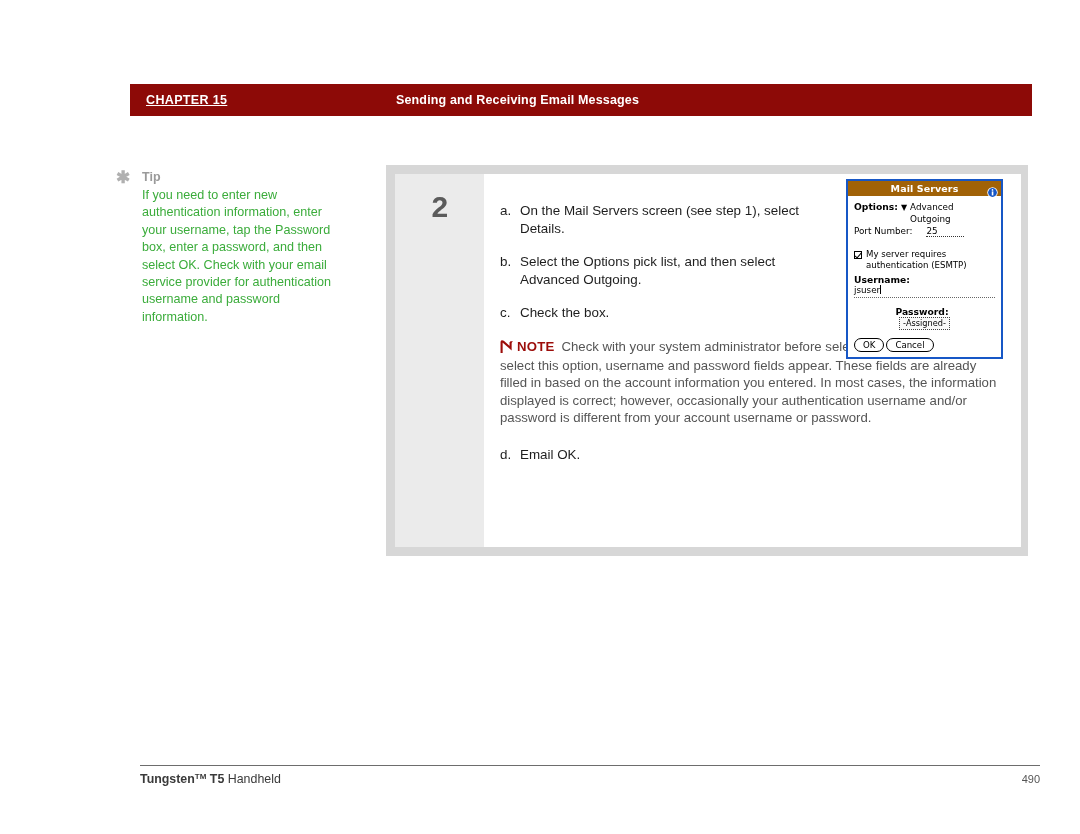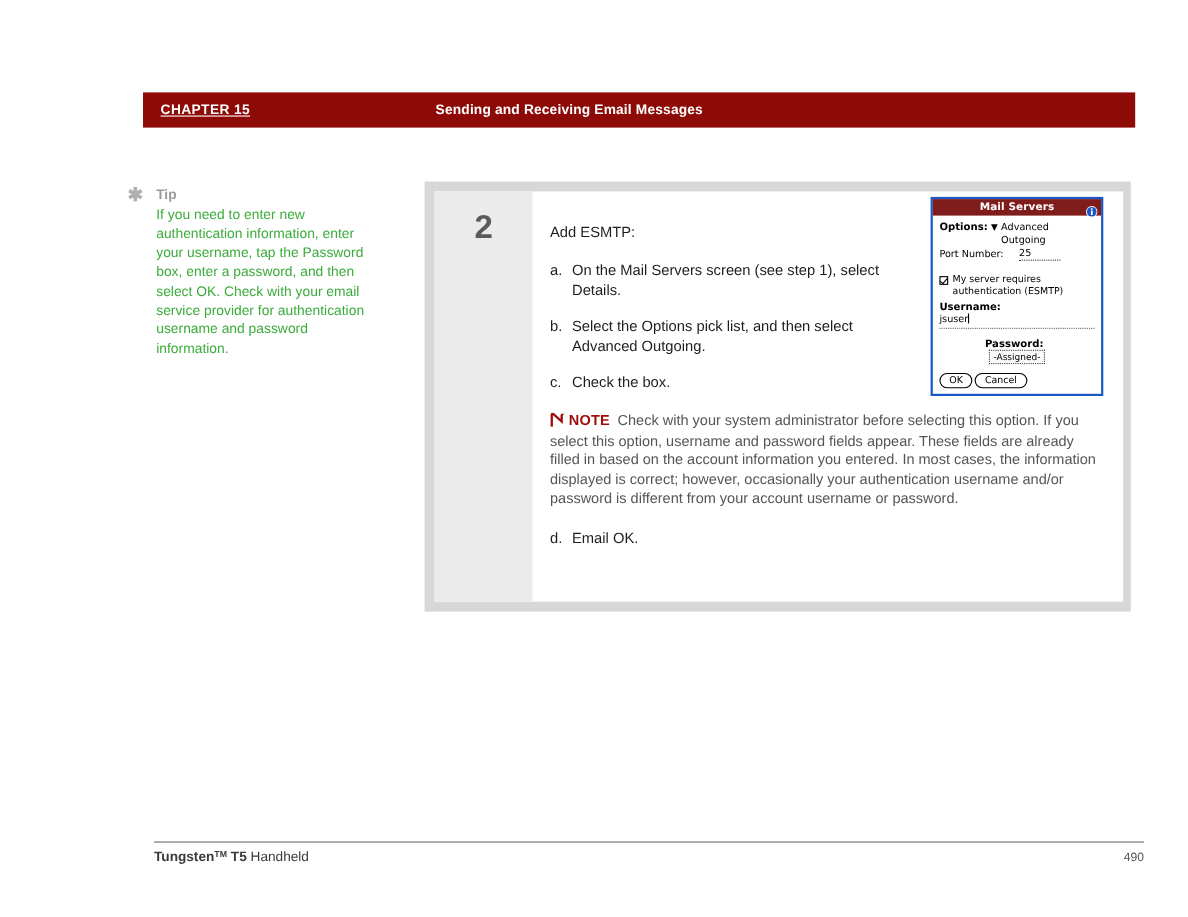--- a/index.html
+++ b/index.html
@@ -189,21 +189,21 @@
     position: absolute;
     right: 18px;
     top: 5px;
     width: 157px;
     border: 2px solid #1757c6;
     background: #ffffff;
     box-sizing: border-box;
     font-family: "DejaVu Sans", sans-serif;
   }
   .palm-titlebar {
-    background: #7f1d1d;
+    background: #a16207;
     height: 15px;
     position: relative;
     display: flex;
     align-items: center;
     justify-content: center;
   }
   .palm-title {
     color: #ffffff;
     font-size: 9.5px;
     font-weight: bold;
@@ -228,21 +228,21 @@
   .palm-bold { font-weight: bold; font-size: 9.2px; }
   .palm-caret {
     display: inline-block;
     margin: 0 3px 0 3px;
     font-size: 8px;
     line-height: 12px;
   }
   .palm-val { font-size: 8.8px; }
   .palm-port-row {
     display: flex;
-    align-items: center;
+    align-items: flex-start;
     font-size: 8.8px;
     margin-top: 1px;
   }
   .palm-port-label { font-size: 8.8px; }
   .palm-port-value {
     margin-left: 14px;
     font-size: 8.8px;
     border-bottom: 1px dotted #333;
     min-width: 38px;
     padding-bottom: 0px;
@@ -362,21 +362,20 @@
 
 <div class="content-outer">
   <div class="content-inner">
 
     <div class="step-number-col">
       <div class="step-number">2</div>
     </div>
 
     <div class="step-body-col">
 
-      <div class="step-intro">Add ESMTP:</div>
 
       <div class="substep">
         <span class="substep-marker">a.</span>
         <span class="substep-text">On the Mail Servers screen (see step 1), select Details.</span>
       </div>
 
       <div class="substep">
         <span class="substep-marker">b.</span>
         <span class="substep-text">Select the Options pick list, and then select Advanced Outgoing.</span>
       </div>

